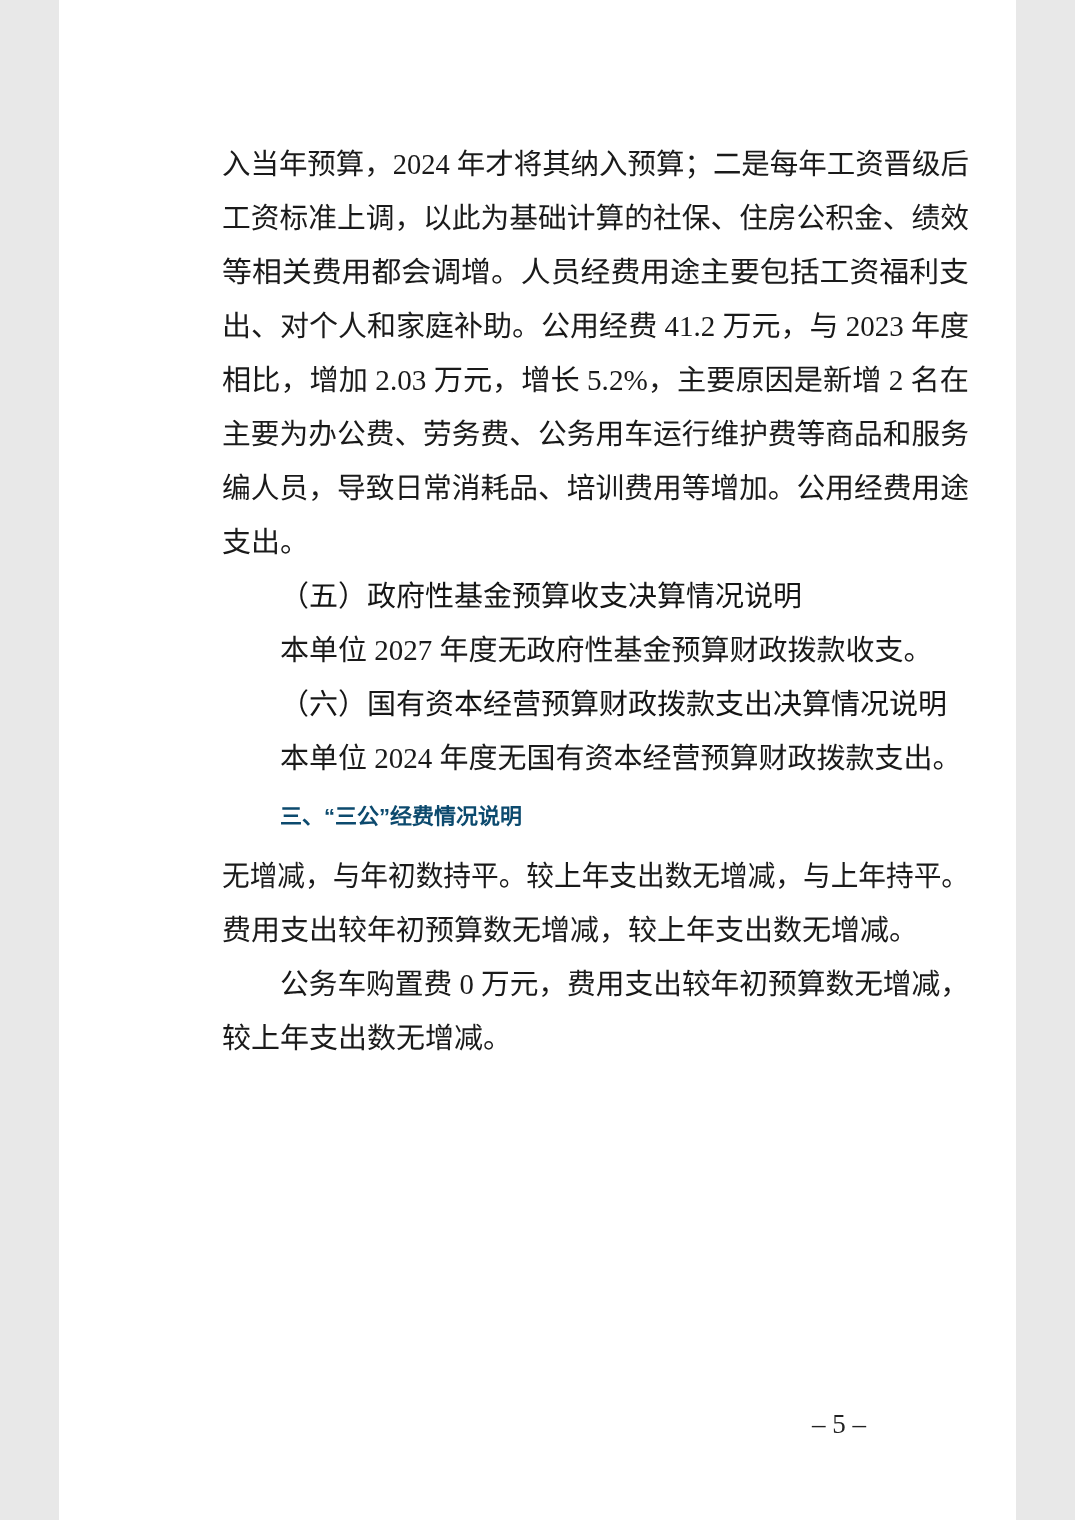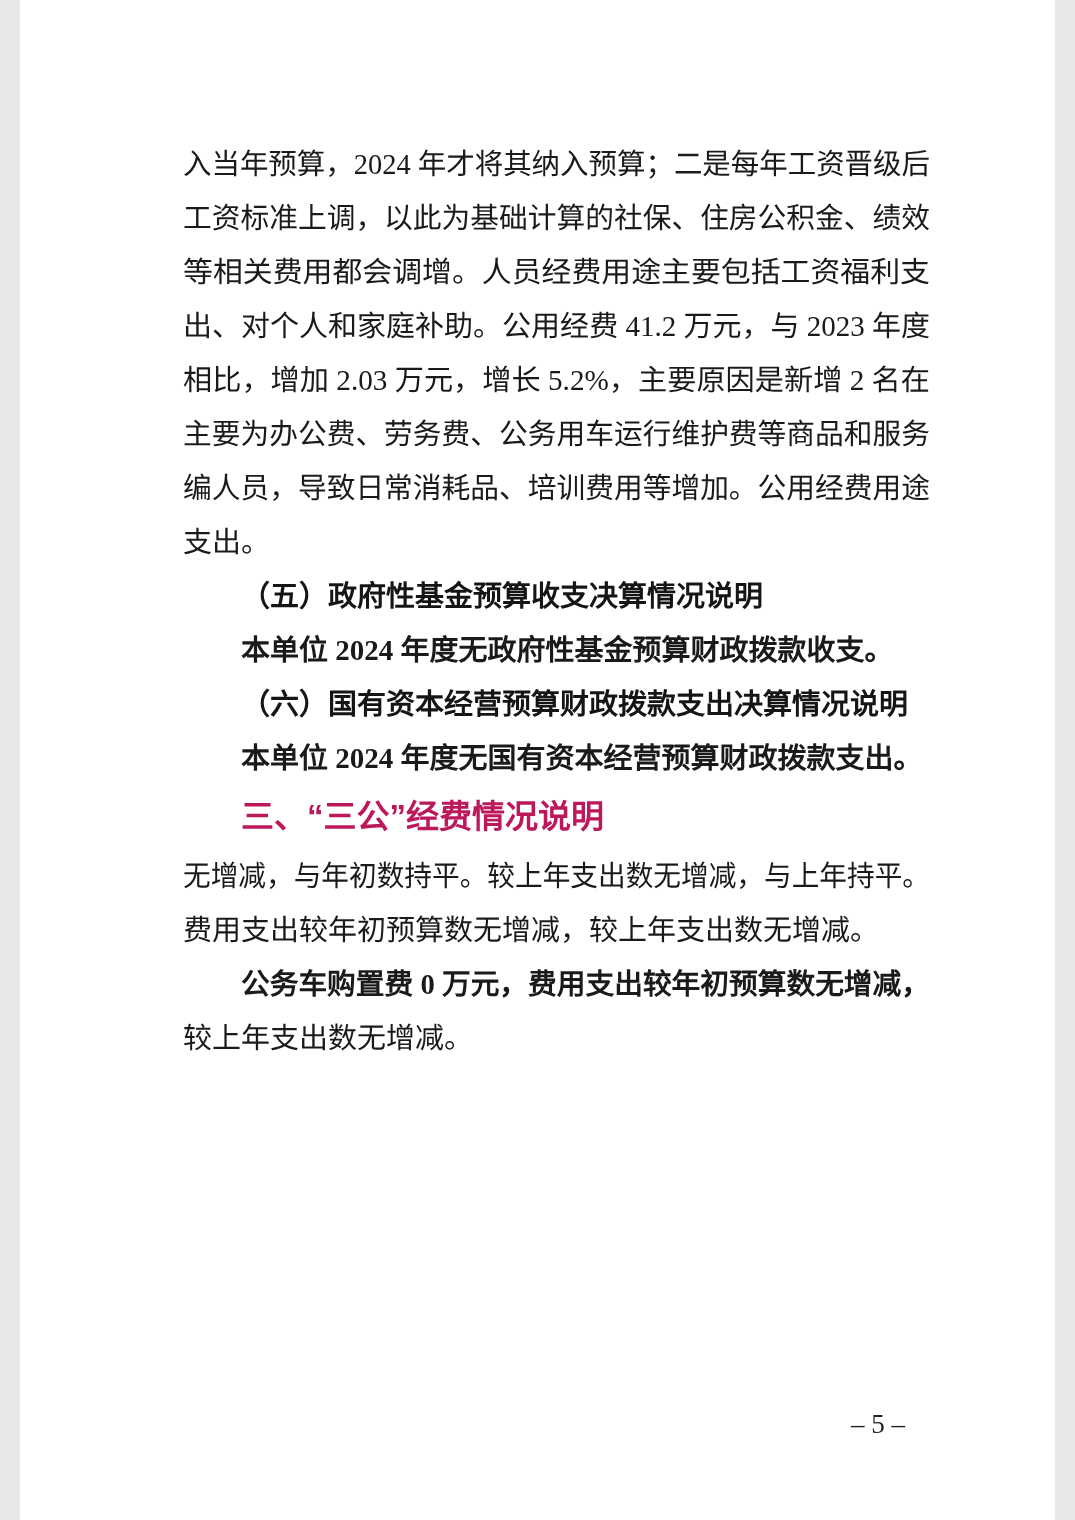--- a/index.html
+++ b/index.html
@@ -2,21 +2,21 @@
 <html lang="zh-CN"><head>
 <meta charset="utf-8">
 <style>
   html, body {
     margin: 0;
     padding: 0;
     background: #e8e8e8;
   }
   .page {
     position: relative;
-    width: 1035px;
+    width: 957px;
     height: 1520px;
     margin: 0 auto;
     background: #ffffff;
     overflow: hidden;
   }
   .content {
     position: absolute;
     left: 163px;
     top: 137px;
     width: 747px;
@@ -29,34 +29,33 @@
     color: #1a1a1a;
     white-space: nowrap;
   }
   .line .t {
     display: inline-block;
     transform-origin: 0 50%;
     white-space: nowrap;
   }
   .line.indent {
     padding-left: 58px;
-    font-weight: bold;
   }
   
   .line.subheading {
     color: #151515;
   }
   
   .line.heading {
     height: 64px;
     line-height: 64px;
-    font-size: 33px;
+    font-size: 22px;
     font-weight: bold;
     font-family: "Liberation Sans", "DejaVu Sans", sans-serif;
-    color: #be185d;
+    color: #0c4a6e;
   }
   .footer {
     position: absolute;
     top: 1404px;
     right: 150px;
     height: 40px;
     line-height: 40px;
     font-size: 27px;
     font-family: "Liberation Serif", "DejaVu Serif", serif;
     color: #222222;
@@ -70,21 +69,21 @@
   <div class="content">
     <div class="line flush"><span class="t" style="transform: scaleX(0.981261);">入当年预算，2024 年才将其纳入预算；二是每年工资晋级后</span></div>
     <div class="line flush"><span class="t" style="transform: scaleX(0.990696);">工资标准上调，以此为基础计算的社保、住房公积金、绩效</span></div>
     <div class="line flush"><span class="t" style="transform: scaleX(1.03032);">等相关费用都会调增。人员经费用途主要包括工资福利支</span></div>
     <div class="line flush"><span class="t" style="transform: scaleX(1.00031);">出、对个人和家庭补助。公用经费 41.2 万元，与 2023 年度</span></div>
     <div class="line flush"><span class="t" style="transform: scaleX(1.00684);">相比，增加 2.03 万元，增长 5.2%，主要原因是新增 2 名在</span></div>
     <div class="line flush"><span class="t" style="transform: scaleX(0.990696);">主要为办公费、劳务费、公务用车运行维护费等商品和服务</span></div>
     <div class="line flush"><span class="t" style="transform: scaleX(0.990696);">编人员，导致日常消耗品、培训费用等增加。公用经费用途</span></div>
     <div class="line"><span class="t">支出。</span></div>
     <div class="line subheading indent"><span class="t">（五）政府性基金预算收支决算情况说明</span></div>
-    <div class="line indent"><span class="t">本单位 2024 年度无政府性基金预算财政拨款收支。</span></div>
+    <div class="line indent"><span class="t">本单位 2027 年度无政府性基金预算财政拨款收支。</span></div>
     <div class="line subheading indent"><span class="t">（六）国有资本经营预算财政拨款支出决算情况说明</span></div>
     <div class="line indent"><span class="t">本单位 2024 年度无国有资本经营预算财政拨款支出。</span></div>
     <div class="line heading indent"><span class="t">三、“三公”经费情况说明</span></div>
     <div class="line flush"><span class="t" style="transform: scaleX(0.954004);">无增减，与年初数持平。较上年支出数无增减，与上年持平。</span></div>
     <div class="line"><span class="t">费用支出较年初预算数无增减，较上年支出数无增减。</span></div>
     <div class="line indent flush"><span class="t" style="transform: scaleX(0.98992);">公务车购置费 0 万元，费用支出较年初预算数无增减，</span></div>
     <div class="line"><span class="t">较上年支出数无增减。</span></div>
   </div>
 
   <div class="footer">

